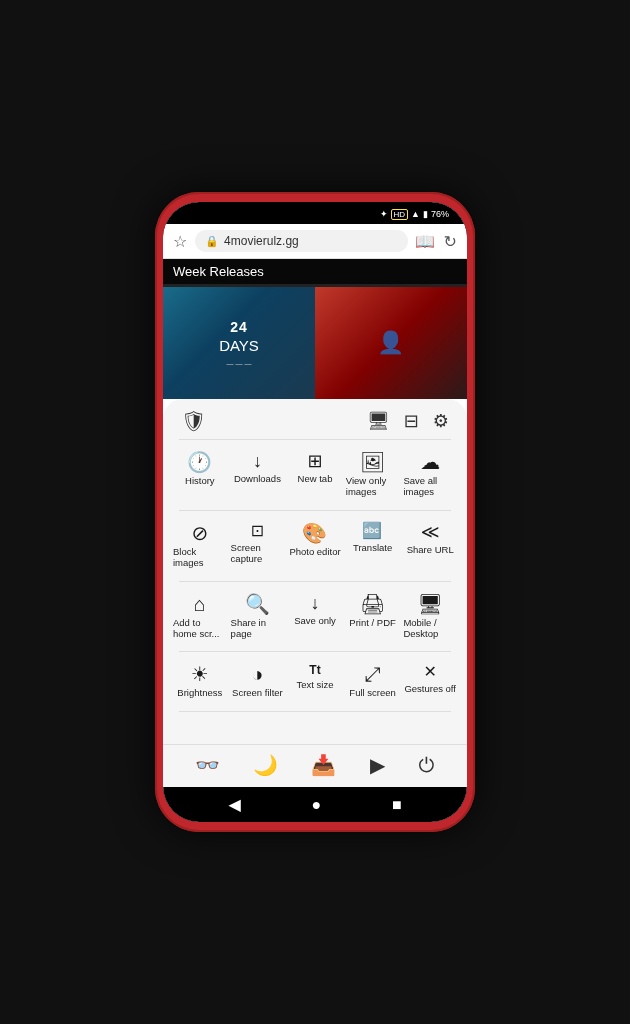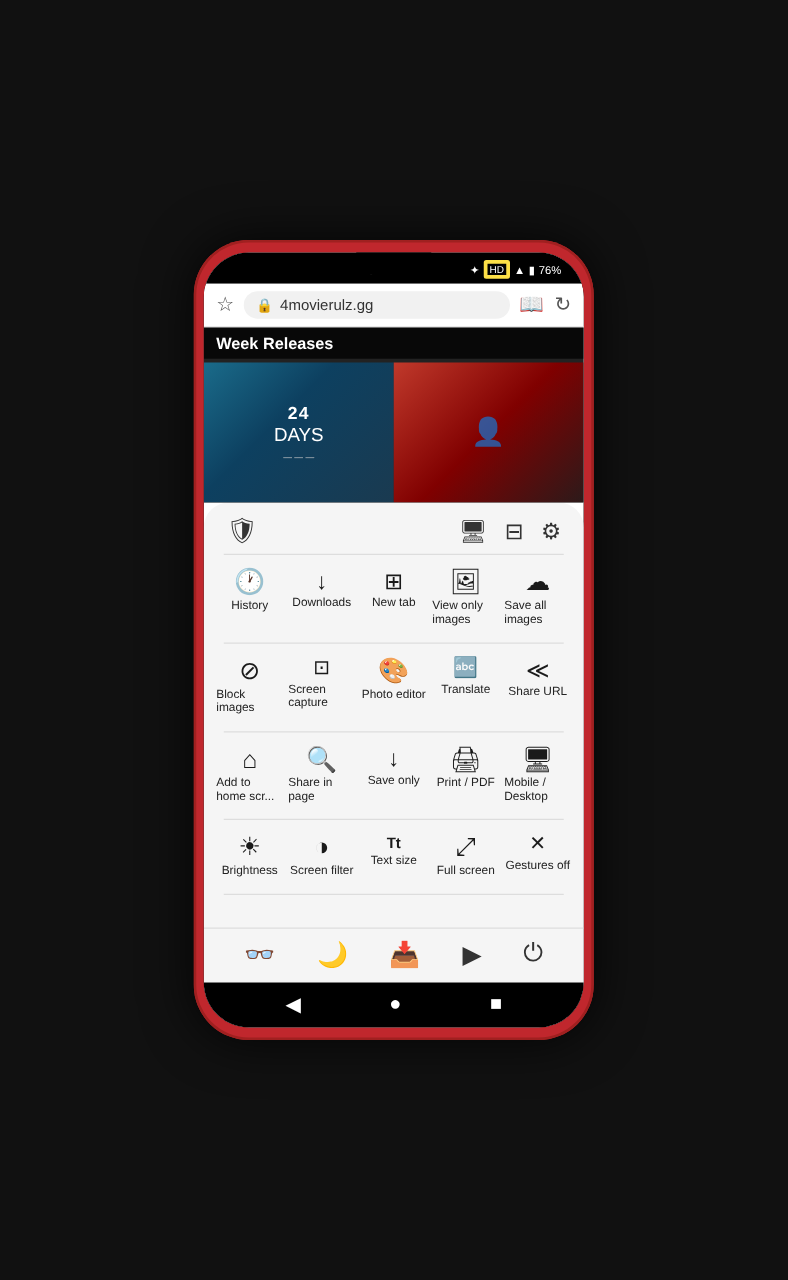--- a/index.html
+++ b/index.html
@@ -101,21 +101,21 @@
       flex-shrink: 0;
       height: 140px;
       background: #222;
       position: relative;
       overflow: hidden;
     }
     .week-releases-bar {
       background: rgba(0,0,0,0.75);
       color: #fff;
       font-size: 13px;
-      font-weight: 700;
+      font-weight: 400;
       padding: 5px 10px;
       position: absolute;
       top: 0;
       left: 0;
       right: 0;
       z-index: 2;
     }
     .movie-thumbnails {
       display: flex;
       height: 100%;
@@ -232,21 +232,21 @@
 <div class="phone-outer">
   <div class="notch"></div>
   <div class="phone-inner">
     <div class="screen">
 
       <div class="status-bar">
         <span class="status-time">5:33</span>
         <div style="width:60px"></div>
         <div class="status-icons">
           <span>✦</span>
-          <span style="font-size:8px;border:3px solid #fde047;padding:0 2px;border-radius:2px">HD</span>
+          <span style="font-size:8px;border:1px solid #fde047;padding:0 2px;border-radius:2px">HD</span>
           <span>▲</span>
           <span>▮</span>
           <span style="font-size:9px">76%</span>
         </div>
       </div>
 
       <div class="browser-chrome">
         <span class="star-icon">☆</span>
         <div class="url-bar">
           <span style="font-size:11px;color:#555">🔒</span>

